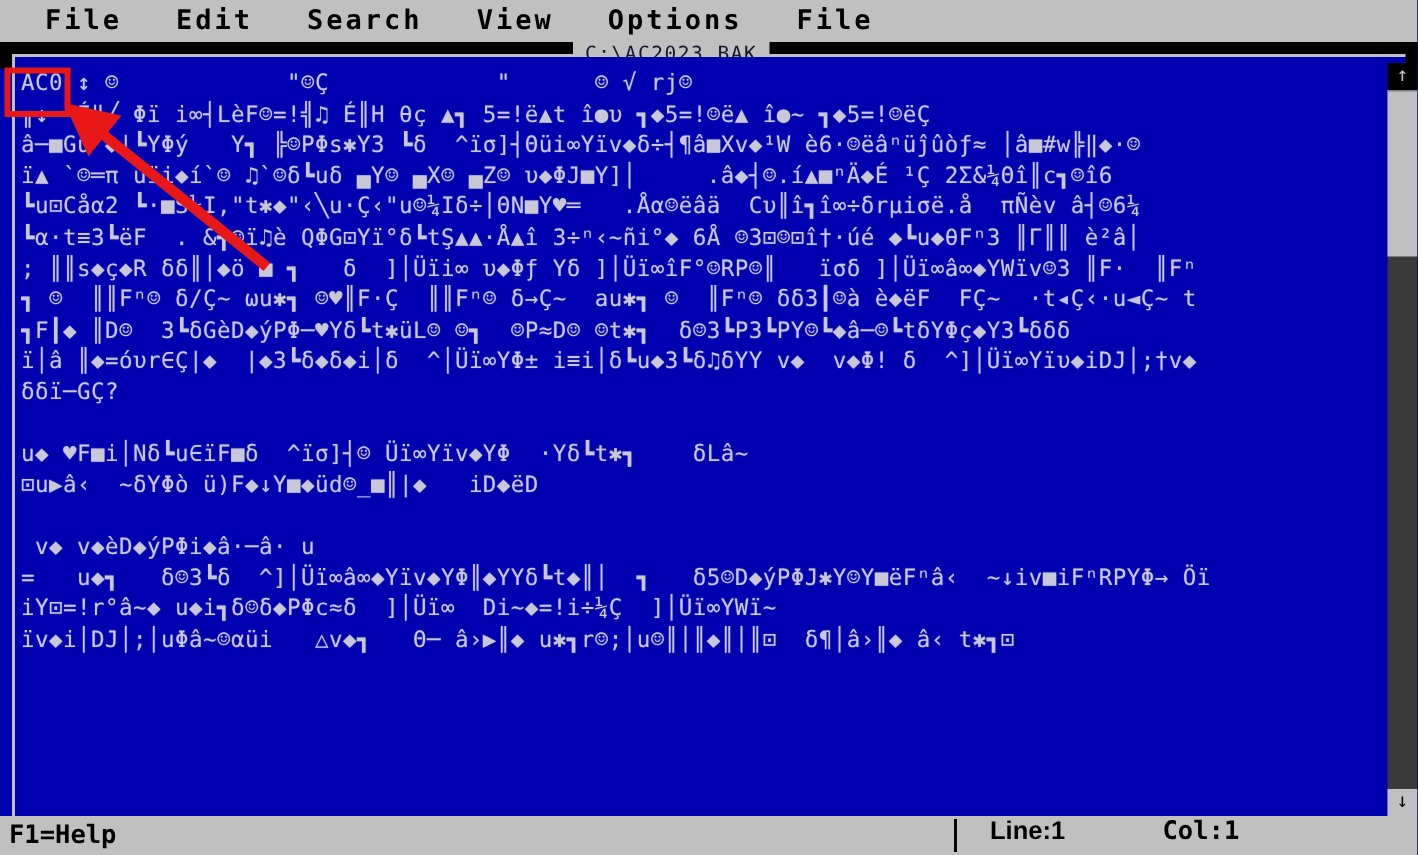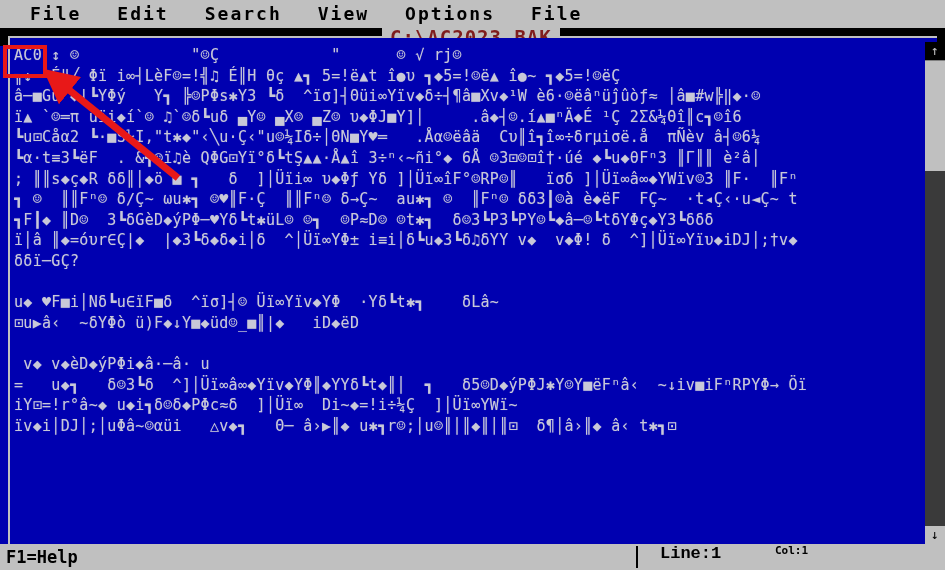--- a/index.html
+++ b/index.html
@@ -55,24 +55,24 @@
     position: absolute;
     left: 8px; top: 36px;
     width: 929px; height: 2px;
     background: #c0c0c0;
   }
   #window-title {
     position: absolute;
     left: 382px; top: 26px;
     height: 22px;
     background: #c0c0c0;
-    color: #7f1d1d;
-    font-family: "DejaVu Sans Mono", "Liberation Mono", monospace;
-    font-size: 19px;
-    font-weight: bold;
+    color: #0f172a;
+    font-family: "DejaVu Sans Mono", "Liberation Mono", monospace;
+    font-size: 13px;
+    font-weight: normal;
     letter-spacing: 1px;
     line-height: 22px;
     padding: 0 8px;
     white-space: pre;
   }
 
   
   #edit-frame {
     position: absolute;
     left: 8px; top: 38px;
@@ -155,31 +155,31 @@
   #status-div {
     position: absolute;
     left: 636px; top: 2px;
     width: 2px; height: 22px;
     background: #000000;
   }
   #status-line {
     position: absolute;
     left: 660px;
     color: #000000;
-    font-family: Liberation Mono, monospace;
+    font-family: Liberation Sans, sans-serif;
     font-size: 17px;
     font-weight: bold;
     white-space: pre;
   }
   #status-col {
     position: absolute;
     left: 775px;
     color: #000000;
     font-family: "DejaVu Sans Mono", "Liberation Mono", monospace;
-    font-size: 11px;
+    font-size: 17px;
     font-weight: bold;
     white-space: pre;
   }
 
   
   #annot-box {
     position: absolute;
     left: 3px; top: 45px;
     width: 44px; height: 33px;
     border: 4px solid #e81818;

